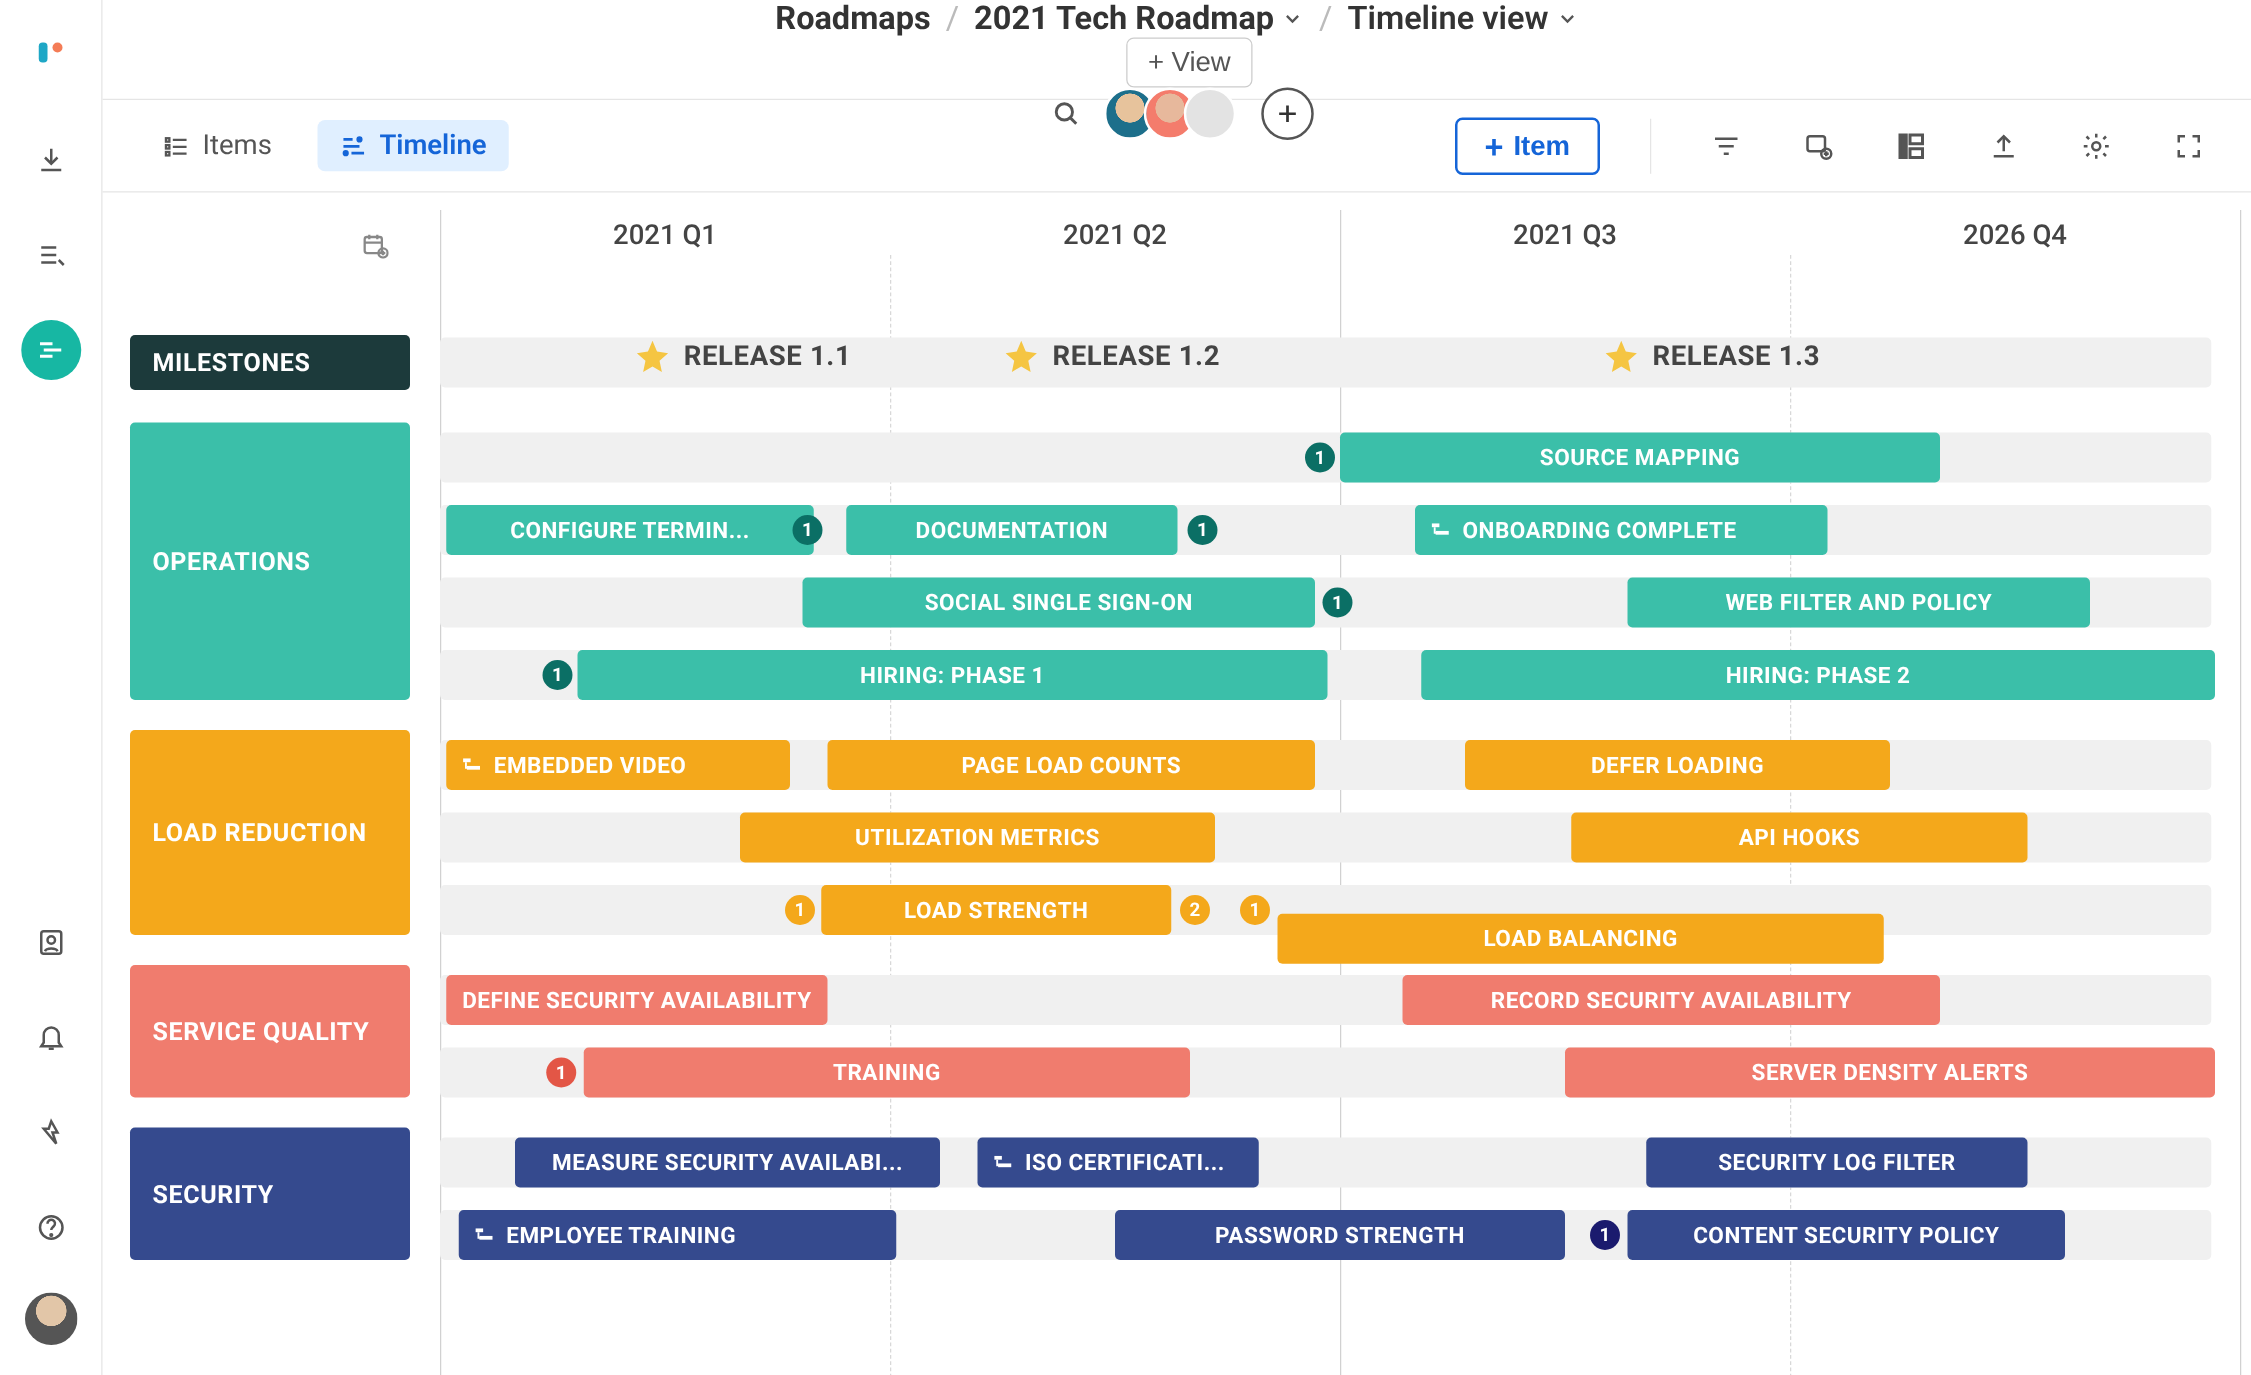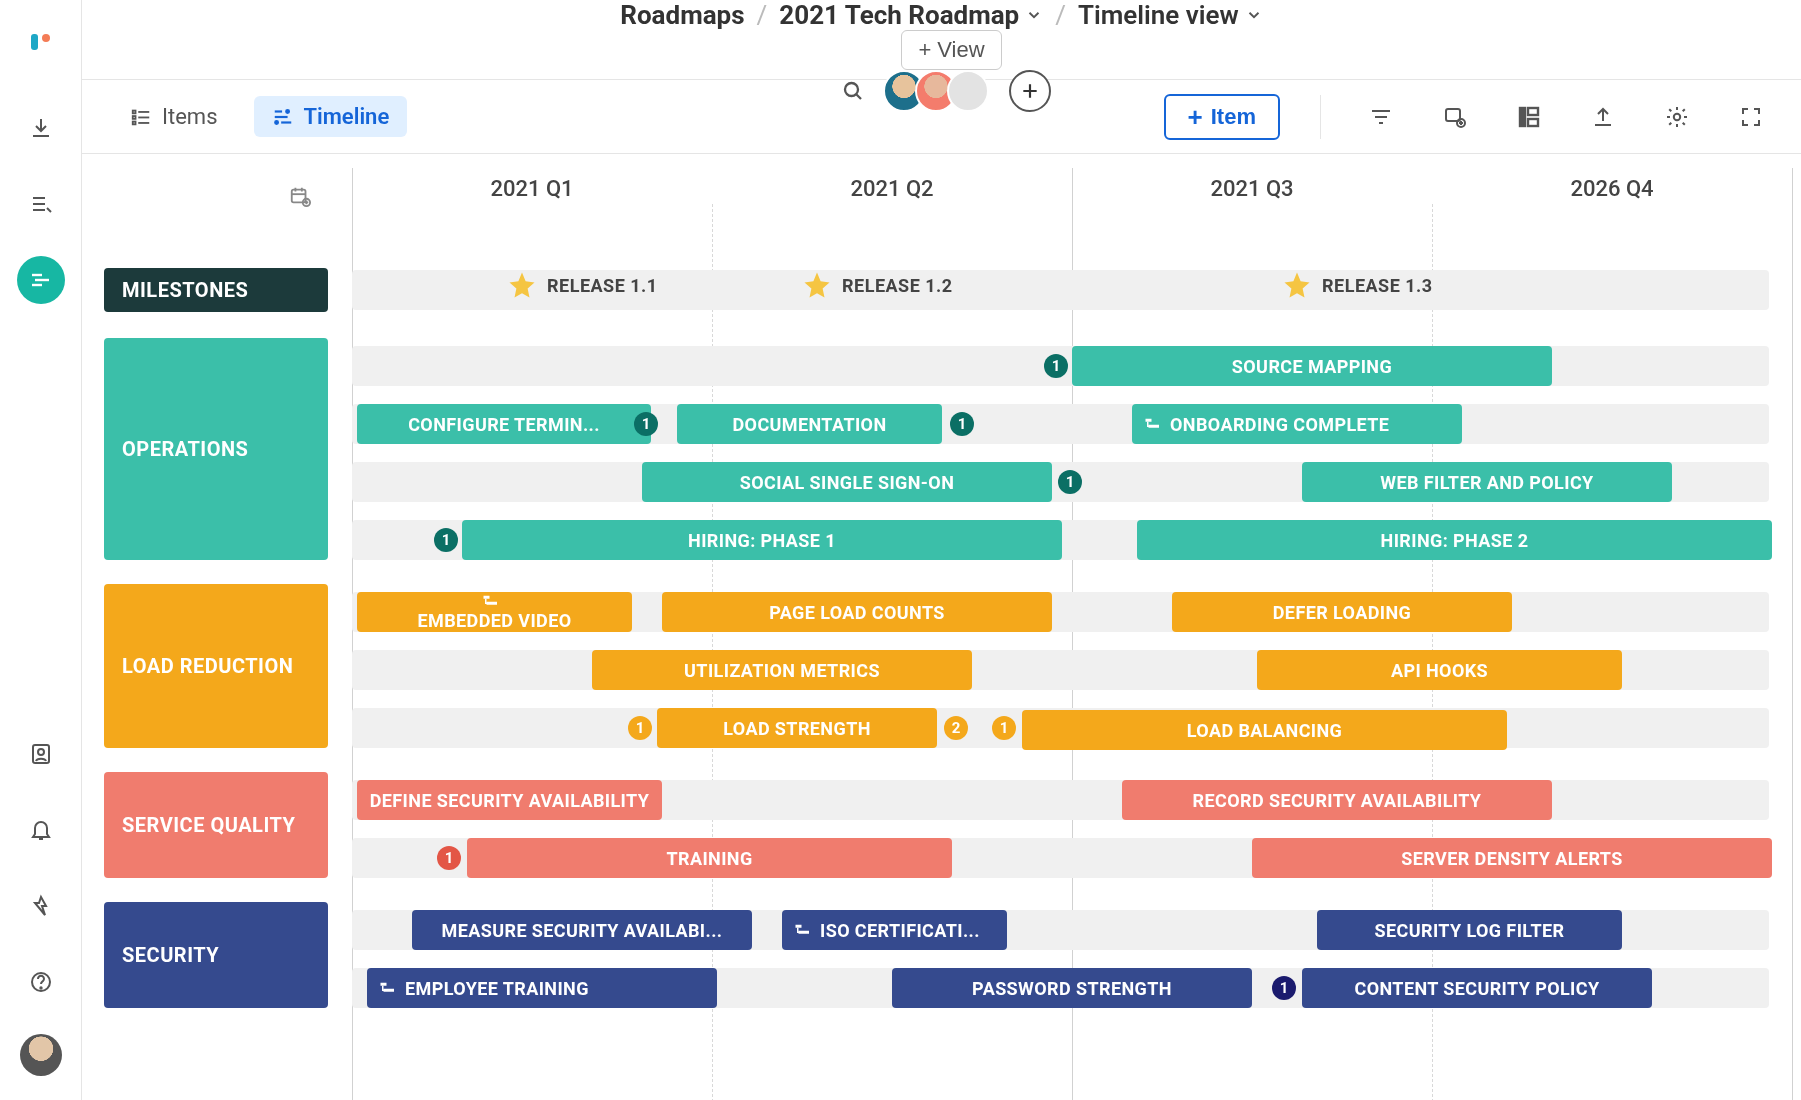--- a/index.html
+++ b/index.html
@@ -116,29 +116,29 @@
 .row-bg {
   position:absolute; left:20px; right:32px; height:40px; background:#f0f0f0; border-radius:4px;
 }
 .bar {
   position:absolute; height:40px; border-radius:4px; color:#fff;
   font-size:18px; font-weight:700; letter-spacing:0.4px;
   display:flex; align-items:center; justify-content:center;
   padding:0 12px; white-space:nowrap; overflow:hidden; cursor:pointer;
 }
 .bar.teal { background:#3bbfa9; }
-.bar.orange { background:#f4a81b;flex-direction:column; }
+.bar.orange { background:#f4a81b; }
 .bar.salmon { background:#f07c6e; }
 .bar.navy { background:#354a8e; }
 .bar .child-icon, .child-icon-inline {
   display:inline-flex; align-items:center; margin-right:8px;
 }
 .milestone {
   position:absolute; display:flex; align-items:center; gap:10px;
-  font-size:18px; font-weight:700; color:#444; letter-spacing:0.5px; cursor:pointer;
+  font-size:22px; font-weight:700; color:#444; letter-spacing:0.5px; cursor:pointer;
 }
 .star {
   width:30px; height:30px; display:inline-flex;
 }
 .badge {
   position:absolute; width:24px; height:24px; border-radius:50%;
   color:#fff; font-size:15px; font-weight:700; display:flex; align-items:center; justify-content:center;
   cursor:pointer;
 }
 .badge.teal { background:#0b6f65; }
@@ -465,21 +465,21 @@
     <div class="bar orange" style="top:496px;left:925px;width:365px">
           <span>API HOOKS</span>
         </div>
 
     <div class="row-bg" style="top:554px"></div>
     <div class="bar orange" style="top:554px;left:325px;width:280px">
           <span>LOAD STRENGTH</span>
         </div>
     <div class="badge orange" style="top:562px;left:296px">1</div>
     <div class="badge orange" style="top:562px;left:612px">2</div>
-    <div class="bar orange" style="top:556px;left:690px;width:485px">
+    <div class="bar orange" style="top:577px;left:690px;width:485px">
           <span>LOAD BALANCING</span>
         </div>
     <div class="badge orange" style="top:562px;left:660px">1</div>
 
     <div class="row-bg" style="top:626px"></div>
     <div class="bar salmon" style="top:626px;left:25px;width:305px">
           <span>DEFINE SECURITY AVAILABILITY</span>
         </div>
     <div class="bar salmon" style="top:626px;left:790px;width:430px">
           <span>RECORD SECURITY AVAILABILITY</span>

